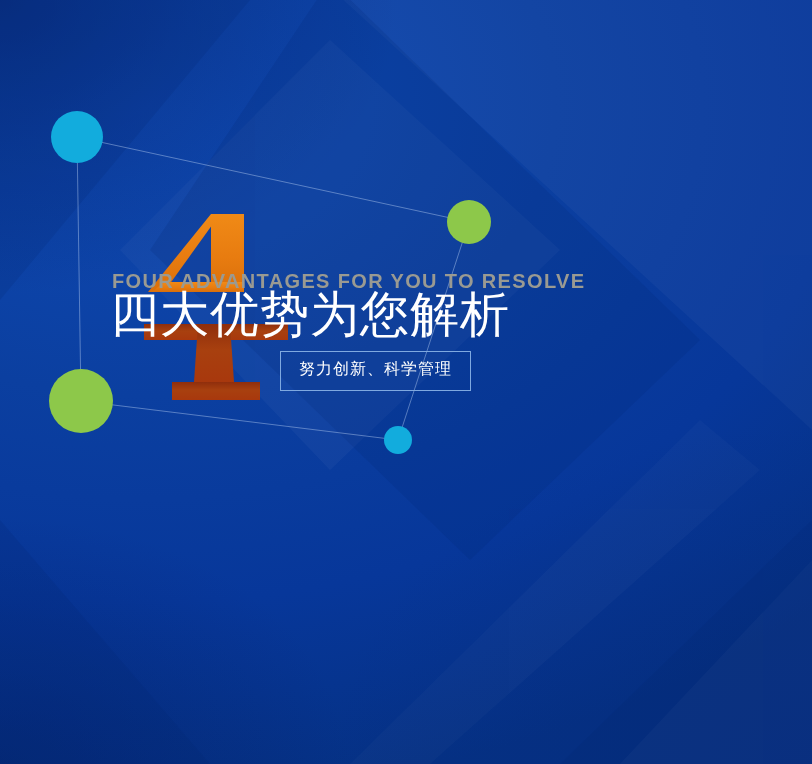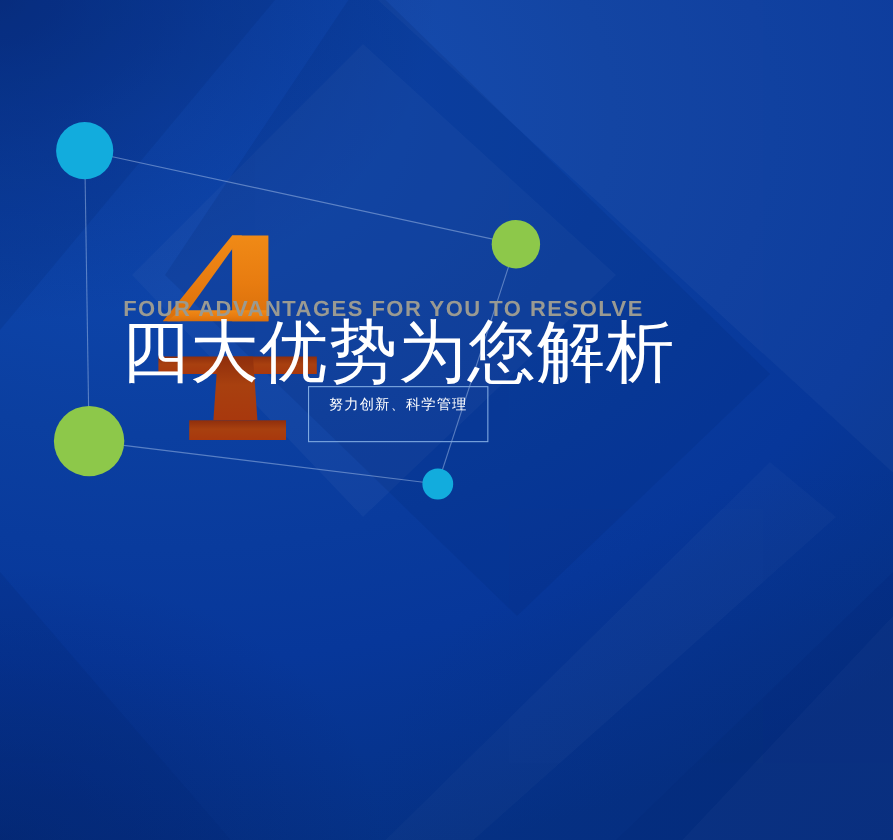--- a/index.html
+++ b/index.html
@@ -91,36 +91,36 @@
     font-weight: 600;
     color: #9A9A92;
     white-space: nowrap;
   }
 
   #main-title {
     position: absolute;
     left: -2px;
     top: 92px;
     margin: 0;
-    font-size: 62px;
+    font-size: 49px;
     line-height: 1.08;
     font-weight: 400;
     letter-spacing: 1px;
     color: #ffffff;
     white-space: nowrap;
   }
 
   #tagline-box {
     position: absolute;
     left: 168px;
     top: 155px;
-    padding: 7px 18px 24px;
+    padding: 7px 18px 10px;
     border: 1px solid #7FA9E0;
     color: #ffffff;
-    font-size: 13px;
+    font-size: 16px;
     letter-spacing: 1px;
     white-space: nowrap;
     background: transparent;
     box-sizing: border-box;
   }
 </style>
 </head>
 <body>
 
 <div id="banner">

